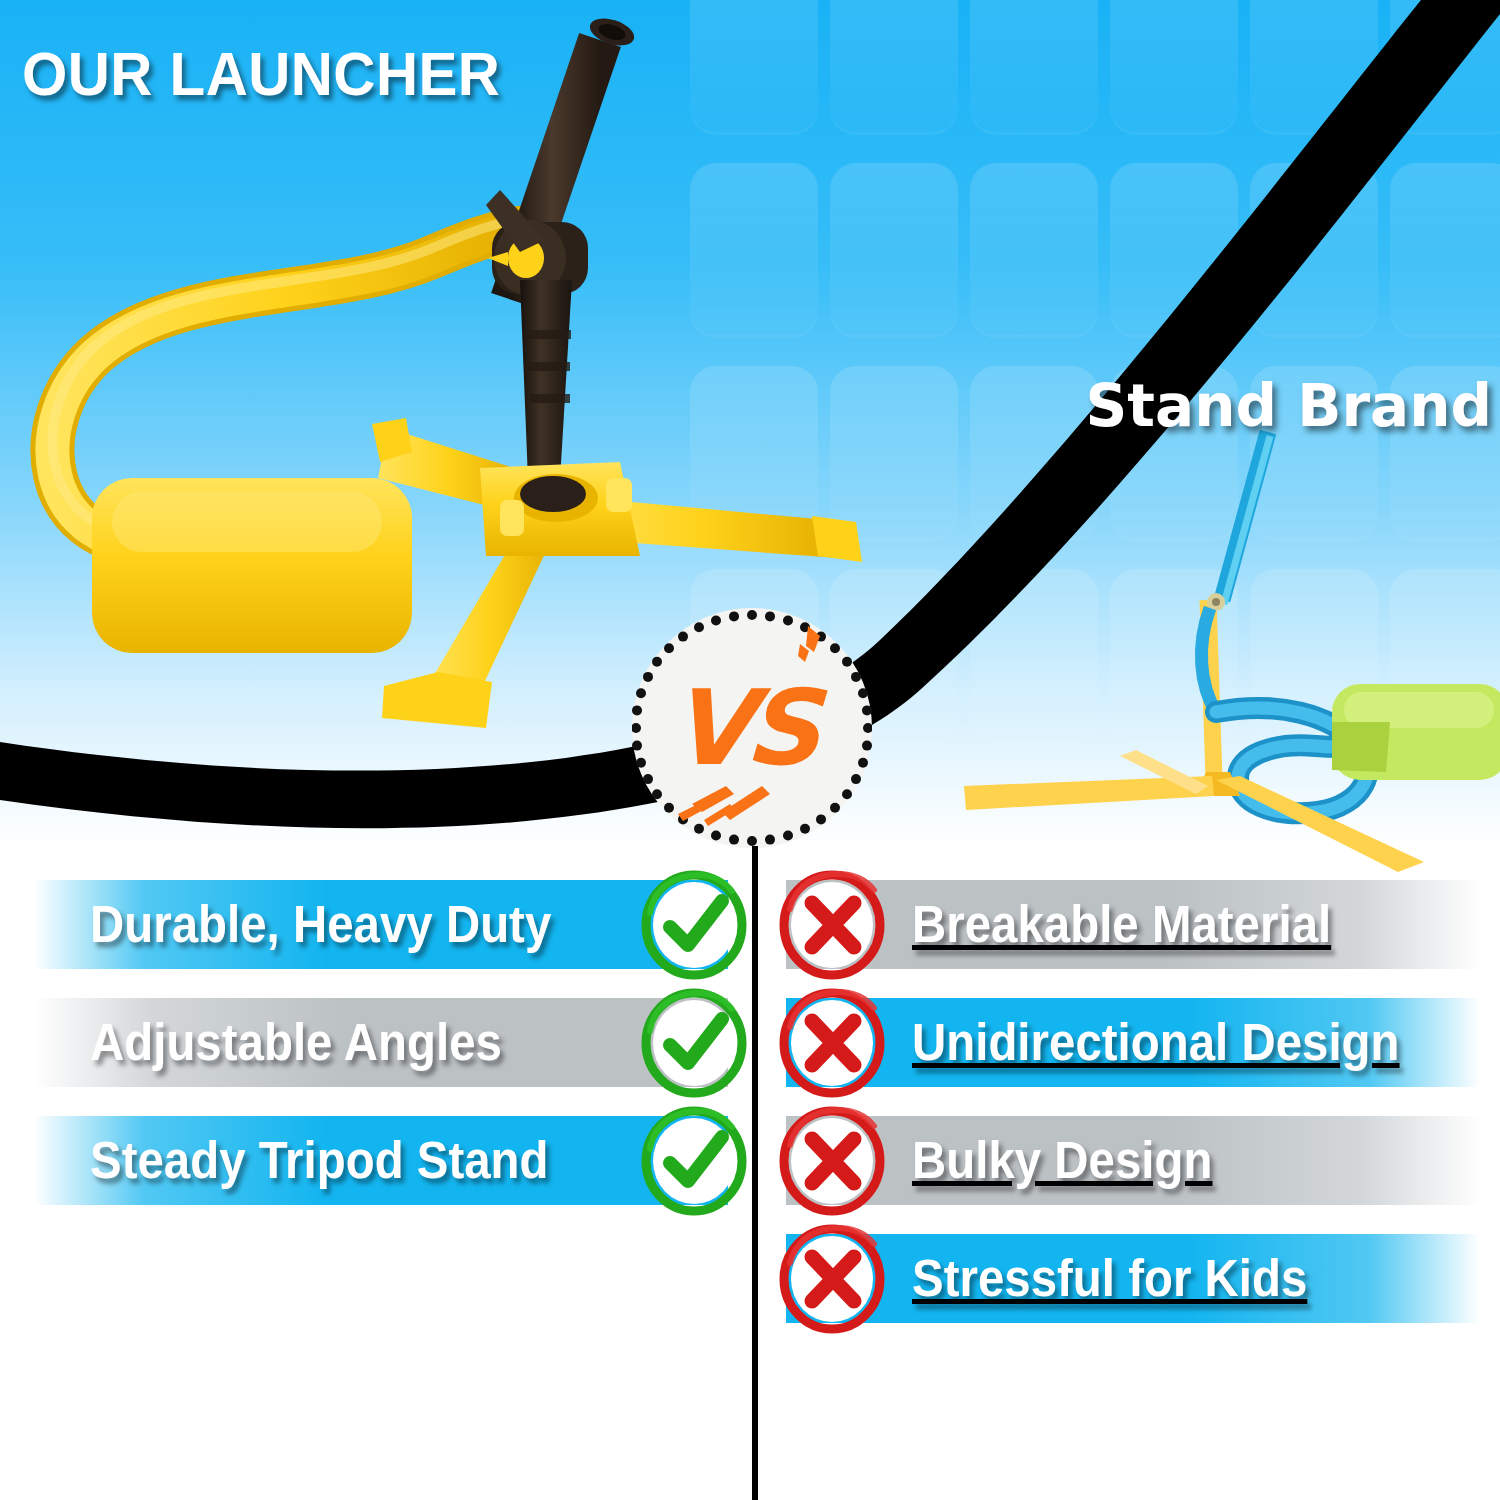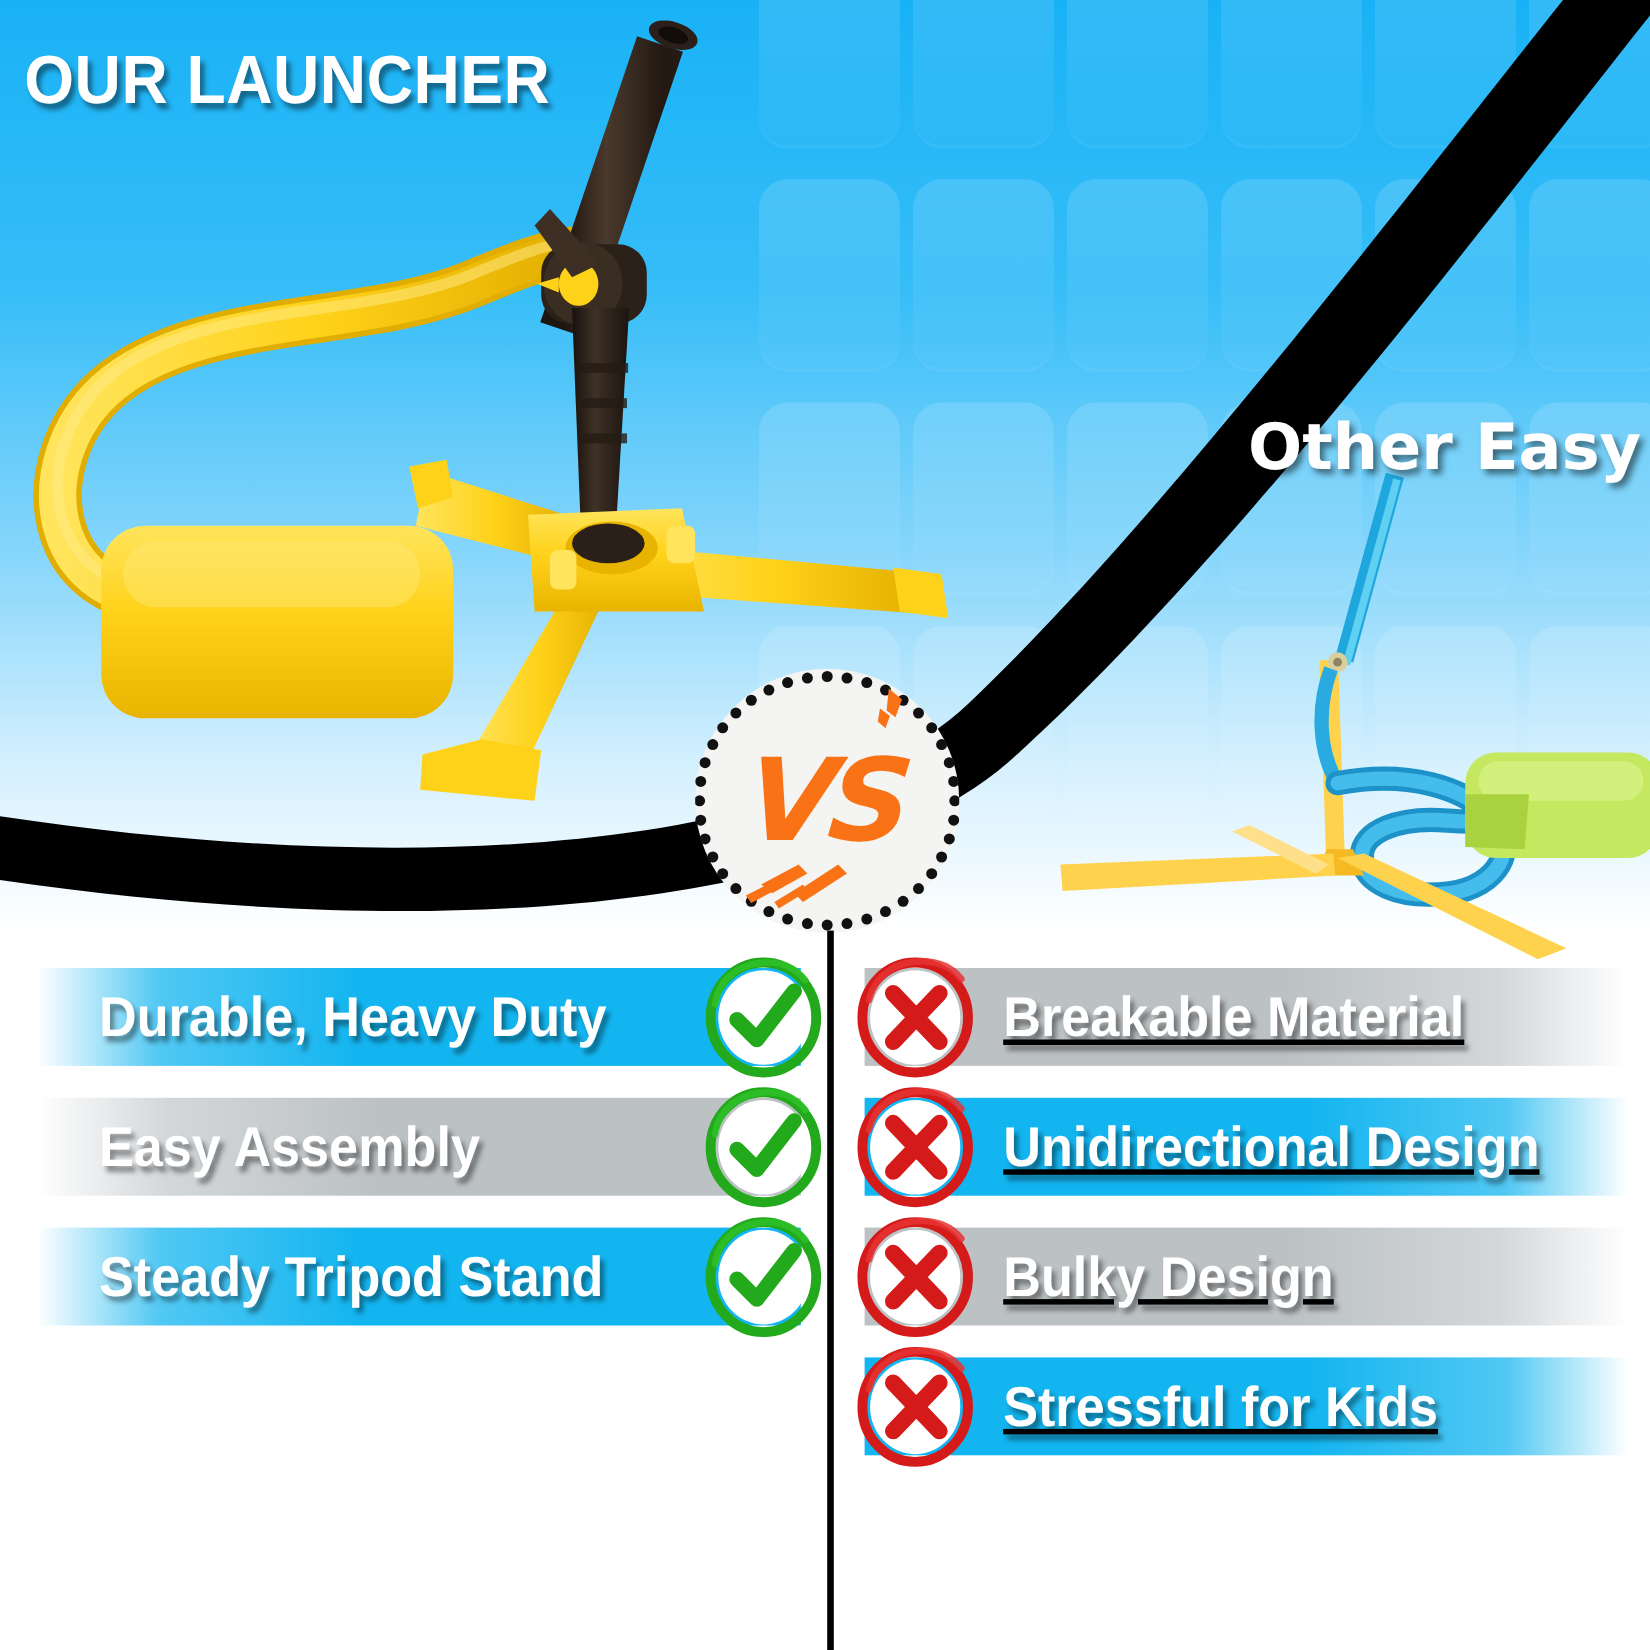--- a/index.html
+++ b/index.html
@@ -314,53 +314,53 @@
           <path d="M60 196 l34 -18 8 8 -32 18 z"></path>
           <path d="M46 206 l22 -11 5 6 -22 12 z"></path>
           <path d="M72 212 l26 -16 4 6 -26 16 z"></path>
           <path d="M90 204 l40 -26 8 8 -40 26 z"></path>
         </g>
       </svg>
       <span class="vs-text">VS</span>
     </div>
 
     <div class="title-left">OUR LAUNCHER</div>
-    <div class="title-right">Other Easy</div>
+    <div class="title-right">Stand Brand</div>
   </div>
 
   <div class="divider"></div>
 
   <div class="cols">
 
     <div class="col col-left">
 
       <div class="row">
         <div class="bar cyan-l"></div>
         <span class="row-label">Durable, Heavy Duty</span>
         <svg class="mark" viewBox="0 0 112 112">
           <ellipse cx="56" cy="56" rx="48" ry="50" fill="none" stroke="#22A91C" stroke-width="9"></ellipse>
           <path d="M12 44 C 16 18 38 6 60 6 C 74 6 86 12 94 22" fill="none" stroke="#2FC128" stroke-width="6" stroke-linecap="round" opacity=".85"></path>
           <ellipse cx="56" cy="56" rx="41" ry="43" fill="#ffffff"></ellipse>
           <path d="M32 58 L50 76 L84 32" fill="none" stroke="#22A91C" stroke-width="14" stroke-linecap="round" stroke-linejoin="round"></path>
         </svg>
       </div>
 
-
-
       <div class="row">
         <div class="bar gray-l"></div>
-        <span class="row-label">Easy Assembly</span>
+        <span class="row-label">Adjustable Angles</span>
         <svg class="mark" viewBox="0 0 112 112">
           <ellipse cx="56" cy="56" rx="48" ry="50" fill="none" stroke="#22A91C" stroke-width="9"></ellipse>
           <path d="M12 44 C 16 18 38 6 60 6 C 74 6 86 12 94 22" fill="none" stroke="#2FC128" stroke-width="6" stroke-linecap="round" opacity=".85"></path>
           <ellipse cx="56" cy="56" rx="41" ry="43" fill="#ffffff"></ellipse>
           <path d="M32 58 L50 76 L84 32" fill="none" stroke="#22A91C" stroke-width="14" stroke-linecap="round" stroke-linejoin="round"></path>
         </svg>
       </div>
 
+
+
       <div class="row">
         <div class="bar cyan-l"></div>
         <span class="row-label">Steady Tripod Stand</span>
         <svg class="mark" viewBox="0 0 112 112">
           <ellipse cx="56" cy="56" rx="48" ry="50" fill="none" stroke="#22A91C" stroke-width="9"></ellipse>
           <path d="M12 44 C 16 18 38 6 60 6 C 74 6 86 12 94 22" fill="none" stroke="#2FC128" stroke-width="6" stroke-linecap="round" opacity=".85"></path>
           <ellipse cx="56" cy="56" rx="41" ry="43" fill="#ffffff"></ellipse>
           <path d="M32 58 L50 76 L84 32" fill="none" stroke="#22A91C" stroke-width="14" stroke-linecap="round" stroke-linejoin="round"></path>
         </svg>
       </div>

